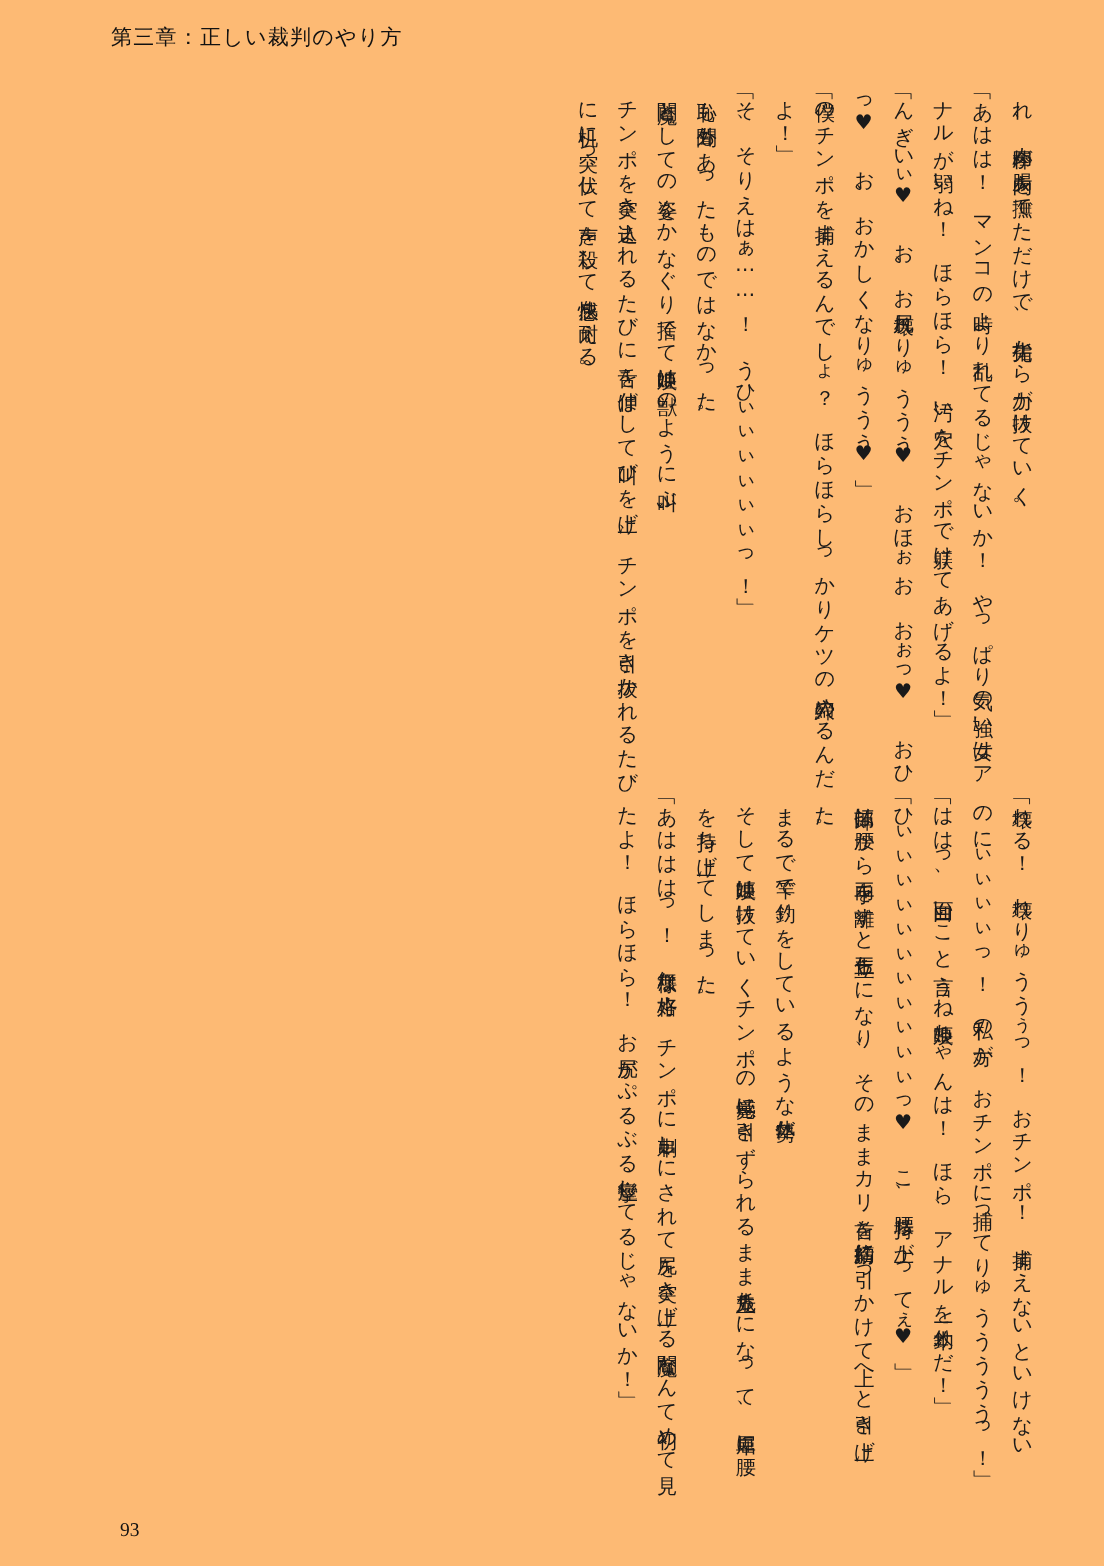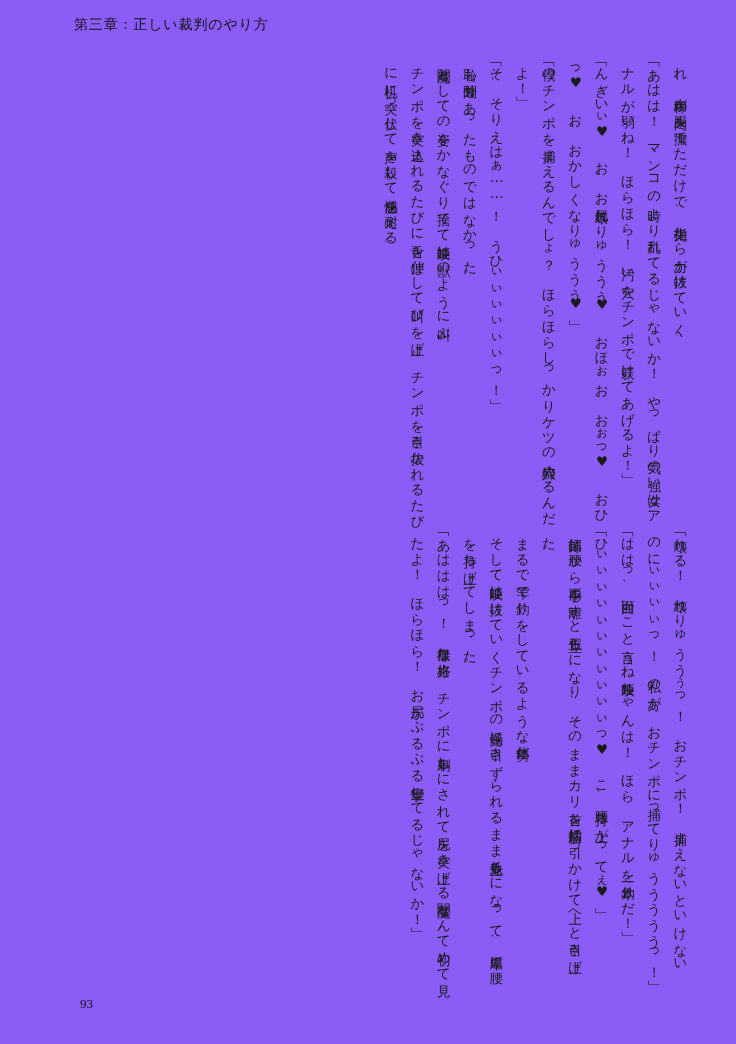--- a/index.html
+++ b/index.html
@@ -4,40 +4,40 @@
 <style>
   html, body {
     margin: 0;
     padding: 0;
     background: #f0f0f0;
   }
   .page {
     position: relative;
     width: 736px;
     height: 1044px;
-    background: #8b5cf6;
+    background: #fdba74;
     margin: 0 auto;
     overflow: hidden;
     font-family: "DejaVu Sans", sans-serif;
     color: #1a1a1a;
     box-sizing: border-box;
   }
   .chapter-title {
     position: absolute;
     top: 16px;
     left: 74px;
     font-size: 14px;
     letter-spacing: 0.06em;
     color: #111;
     white-space: nowrap;
   }
   .page-number {
     position: absolute;
     left: 80px;
-    bottom: 32px;
+    bottom: 16px;
     font-size: 13px;
     color: #111;
     font-family: "Liberation Serif", serif;
   }
   
   .body-area {
     position: absolute;
     top: 58px;
     left: 44px;
     right: 42px;

